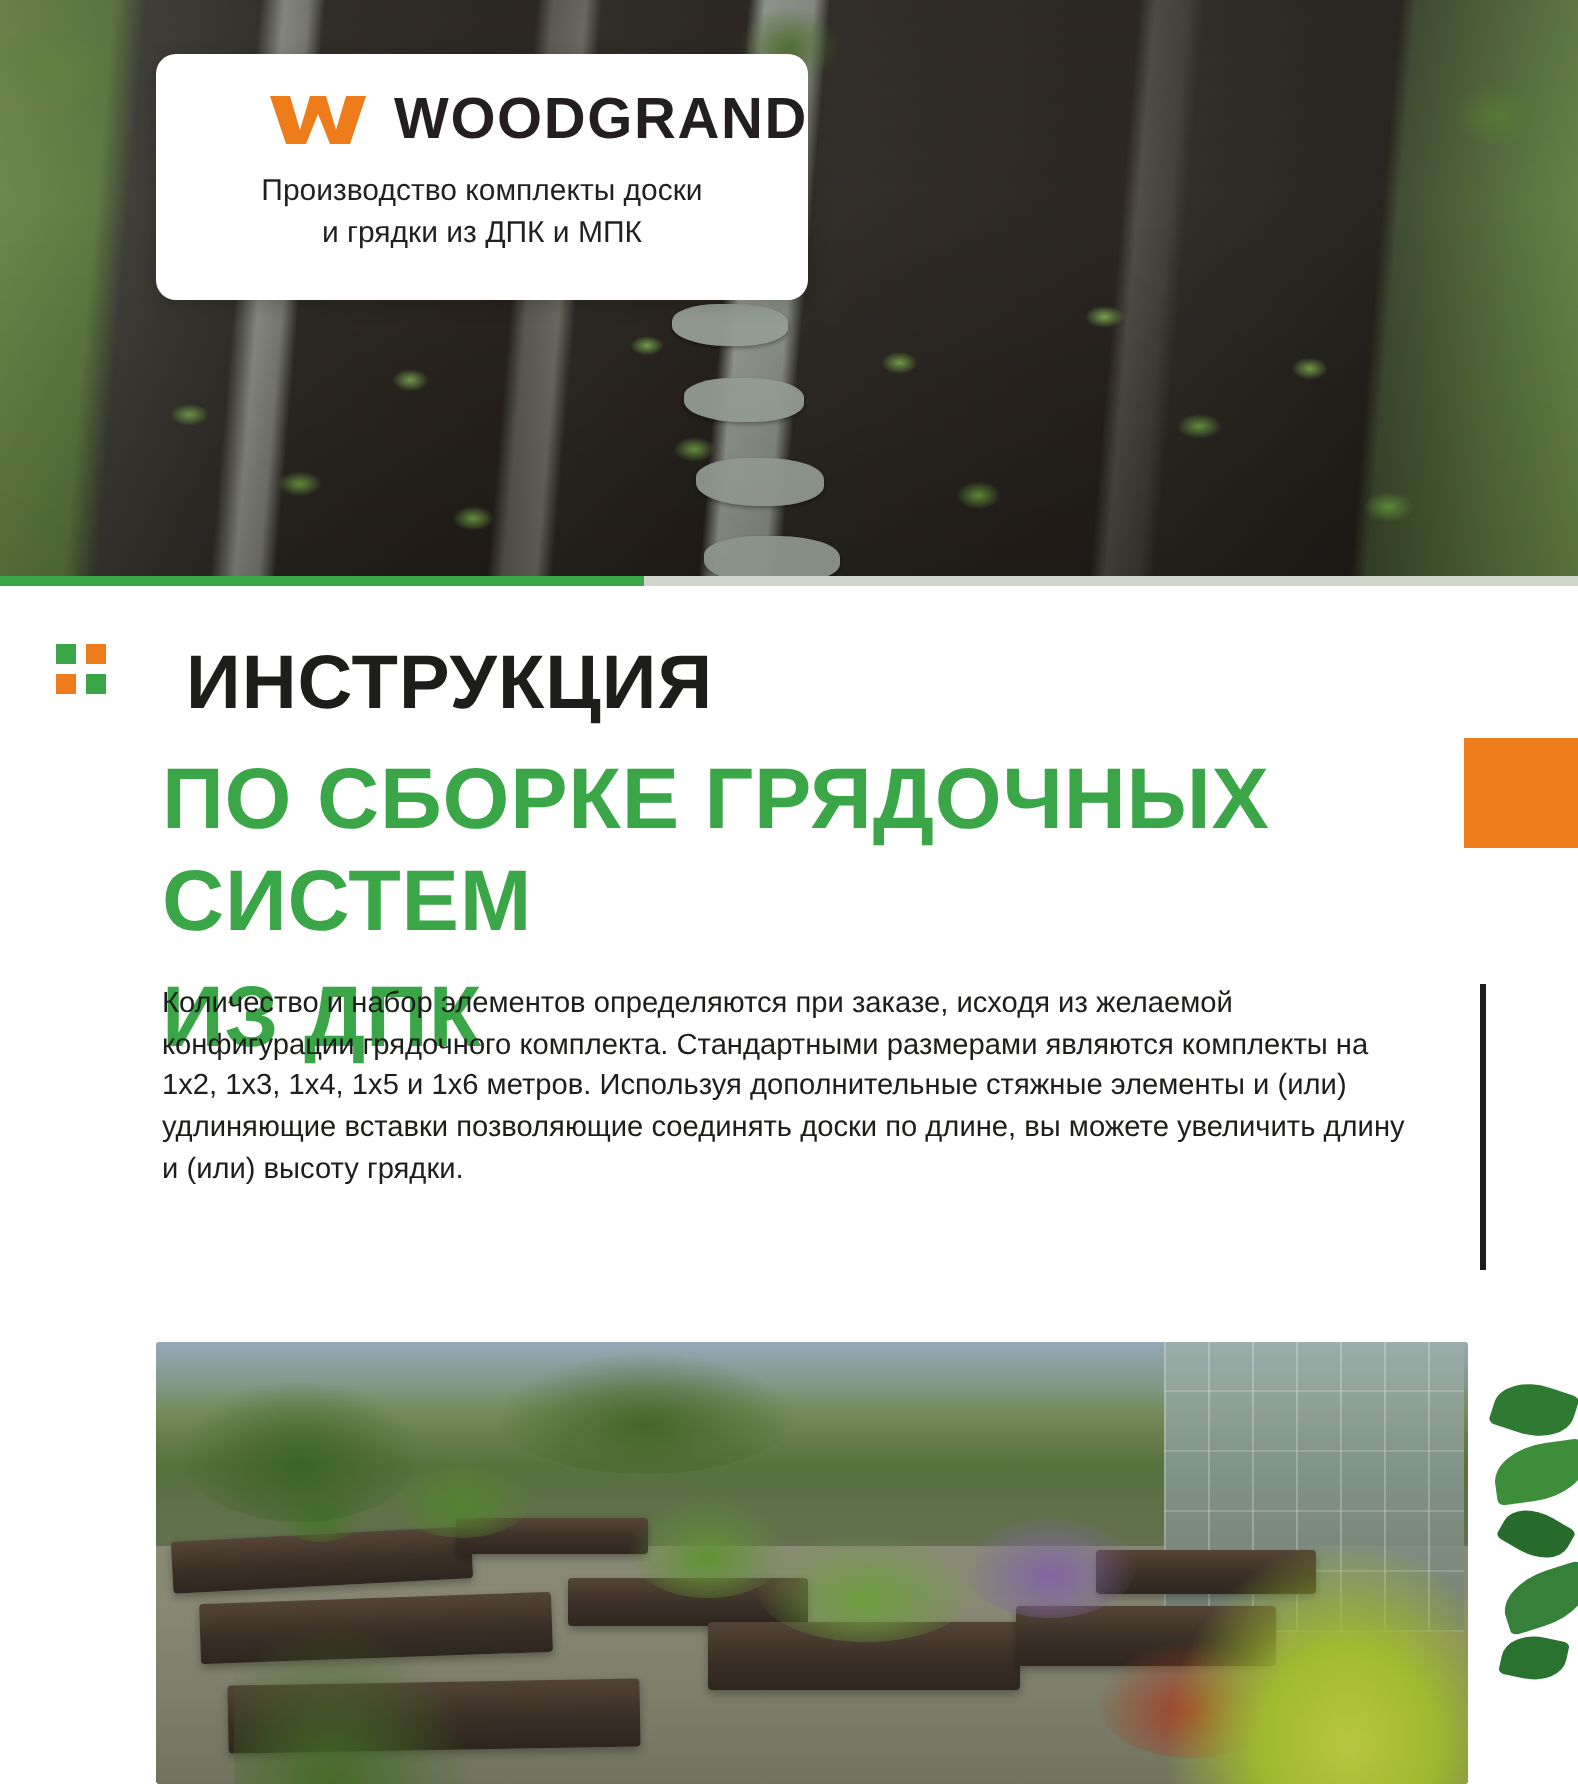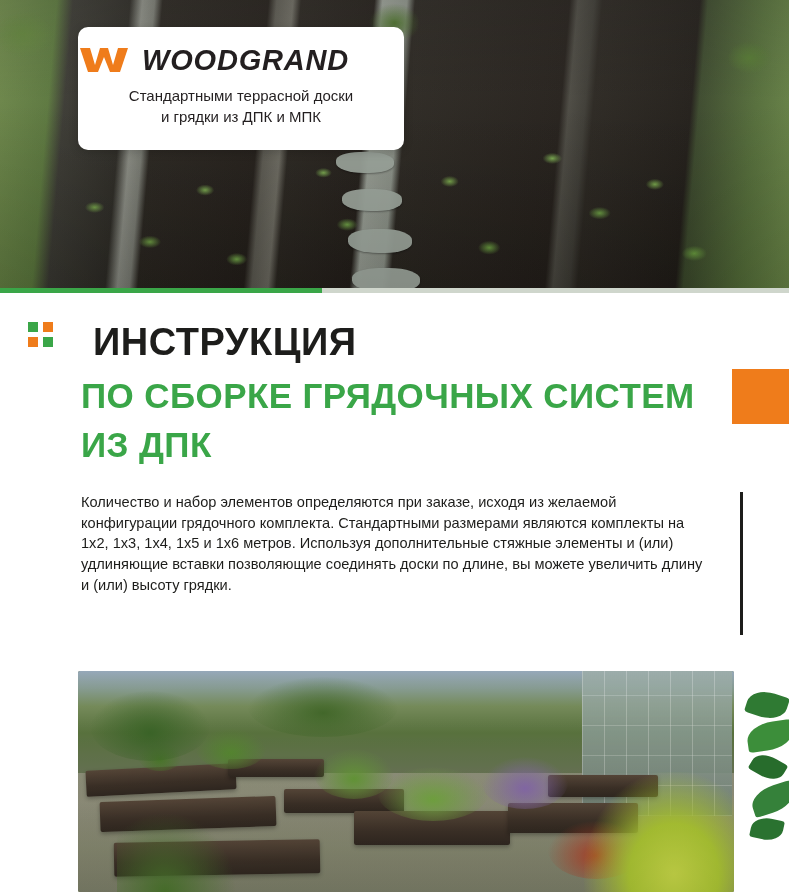--- a/index.html
+++ b/index.html
@@ -91,24 +91,23 @@
     width: 326px;
     height: 123px;
     background: #ffffff;
     border-radius: 10px;
     box-shadow: 0 2px 10px rgba(0,0,0,0.18);
     text-align: center;
   }
   .logo-row {
     display: flex;
     align-items: center;
-    justify-content: flex-start;
+    justify-content: flex-end;
     gap: 12px;
     padding-top: 18px;
-    font-style: italic;
   }
   .logo-mark {
     width: 52px;
     height: 30px;
     flex: none;
   }
   .logo-word {
     font-size: 29px;
     font-weight: bold;
     letter-spacing: 0.8px;
@@ -177,21 +176,21 @@
   }
   .title-main {
     font-size: 38px;
     font-weight: bold;
     color: #1d1d1b;
     letter-spacing: 0.5px;
     line-height: 1.05;
     margin: 12px;
   }
   .title-sub {
-    font-size: 35px;
+    font-size: 43px;
     font-weight: bold;
     color: #3aa648;
     letter-spacing: 0.4px;
     line-height: 1.18;
     margin: 8px 0 0 0;
   }
 
   
   .body-copy {
     position: absolute;
@@ -312,21 +311,21 @@
 <div class="logo-card">
   <div class="logo-row">
     <span class="logo-mark">
       <svg viewBox="0 0 52 30" width="52" height="30" aria-hidden="true">
         <path d="M2 3 L12 3 L17 20 L22 3 L30 3 L35 20 L40 3 L50 3 L42 27 L32 27 L26 12 L20 27 L10 27 Z" fill="#ef7c1b"></path>
       </svg>
     </span>
     <span class="logo-word">WOODGRAND</span>
   </div>
   <div class="logo-tagline">
-    <div>Стандартными террасной доски</div>
+    <div>Производство комплекты доски</div>
     <div>и грядки из ДПК и МПК</div>
   </div>
 </div>
 
 <div class="rule">
   <div class="rule-fill"></div>
 </div>
 
 <div class="orange-tab"></div>
 

